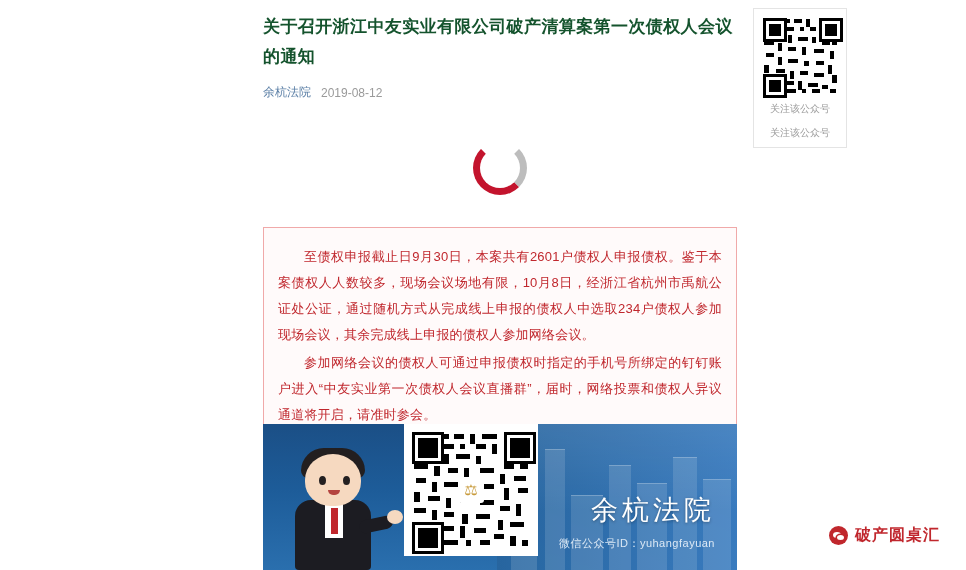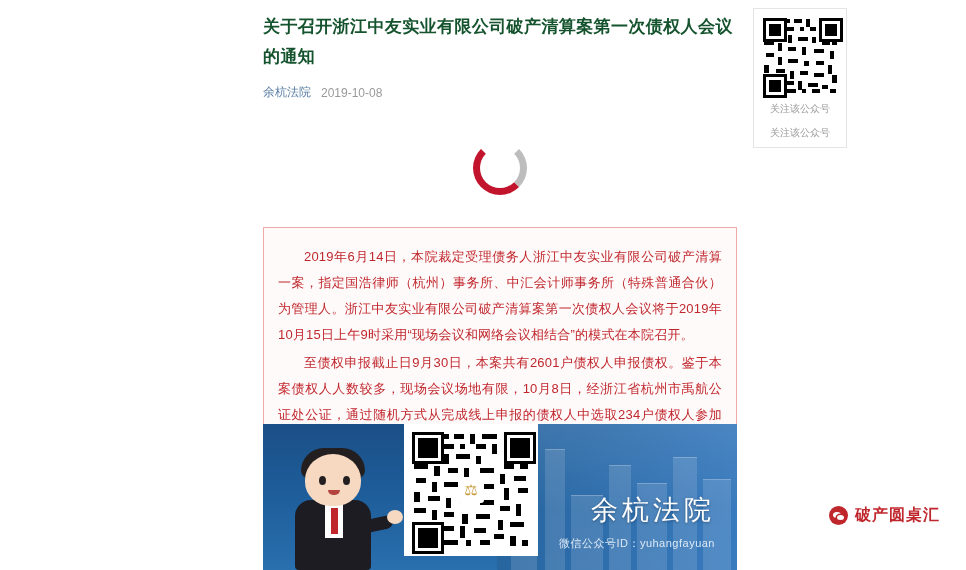--- a/index.html
+++ b/index.html
@@ -271,21 +271,21 @@
     font-size: 10px;
     color: #9b9b9b;
     line-height: 15px;
     margin-top: 8px;
   }
 
   
   .follow-pill {
     position: absolute;
     right: 26px;
-    bottom: 44px;
+    bottom: 24px;
     display: flex;
     align-items: center;
     gap: 7px;
     padding-left: 46px;
   }
   .wechat-icon {
     width: 19px;
     height: 19px;
     border-radius: 50%;
     background: #c0272d;
@@ -345,29 +345,28 @@
 <body>
 
 <div class="page">
 
   <div class="article">
 
     <h1 class="article-title">关于召开浙江中友实业有限公司破产清算案第一次债权人会议的通知</h1>
 
     <div class="meta-row">
       <span class="meta-account">余杭法院</span>
-      <span class="meta-date">2019-10-08</span>
+      <span class="meta-date">2019-08-12</span>
     </div>
 
     <div class="spinner-wrap">
       <div class="spinner"></div>
     </div>
 
     <div class="notice-box">
-      <p class="notice-p">2019年6月14日，本院裁定受理债务人浙江中友实业有限公司破产清算一案，指定国浩律师（杭州）事务所、中汇会计师事务所（特殊普通合伙）为管理人。浙江中友实业有限公司破产清算案第一次债权人会议将于2019年10月15日上午9时采用“现场会议和网络会议相结合”的模式在本院召开。</p>
       <p class="notice-p">至债权申报截止日9月30日，本案共有2601户债权人申报债权。鉴于本案债权人人数较多，现场会议场地有限，10月8日，经浙江省杭州市禹航公证处公证，通过随机方式从完成线上申报的债权人中选取234户债权人参加现场会议，其余完成线上申报的债权人参加网络会议。</p>
       <p class="notice-p">参加网络会议的债权人可通过申报债权时指定的手机号所绑定的钉钉账户进入“中友实业第一次债权人会议直播群”，届时，网络投票和债权人异议通道将开启，请准时参会。</p>
     </div>
   </div>
 
   <div class="banner">
     <div class="banner-buildings">
       <span class="b-tower" style="left:14px;  width:26px; height:96px;"></span>
       <span class="b-tower" style="left:48px;  width:20px; height:120px;"></span>
       <span class="b-tower" style="left:74px;  width:32px; height:74px;"></span>

